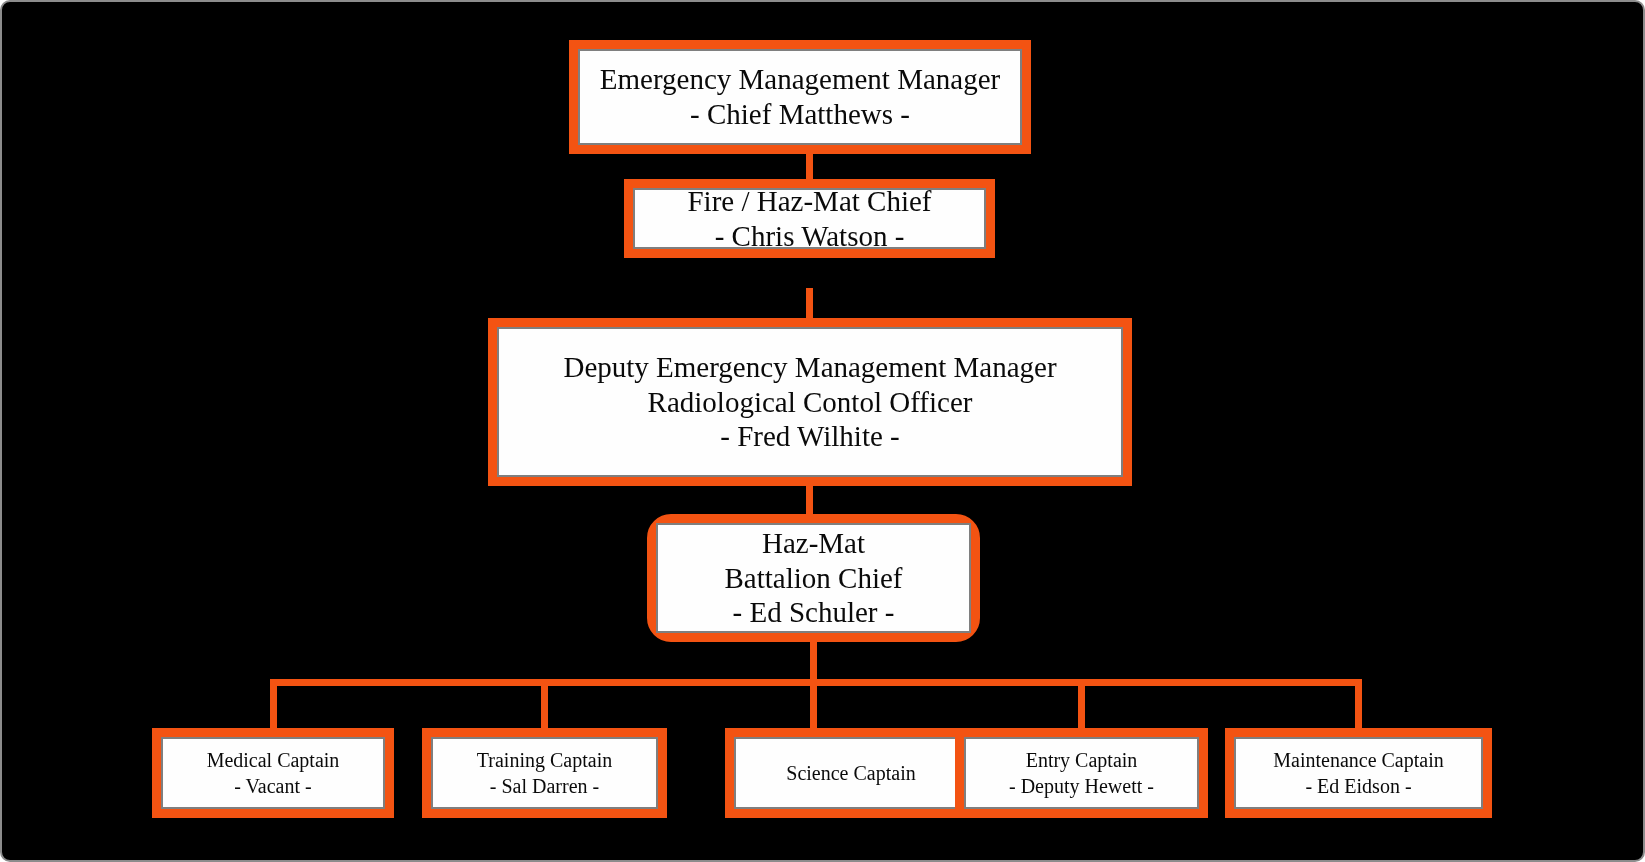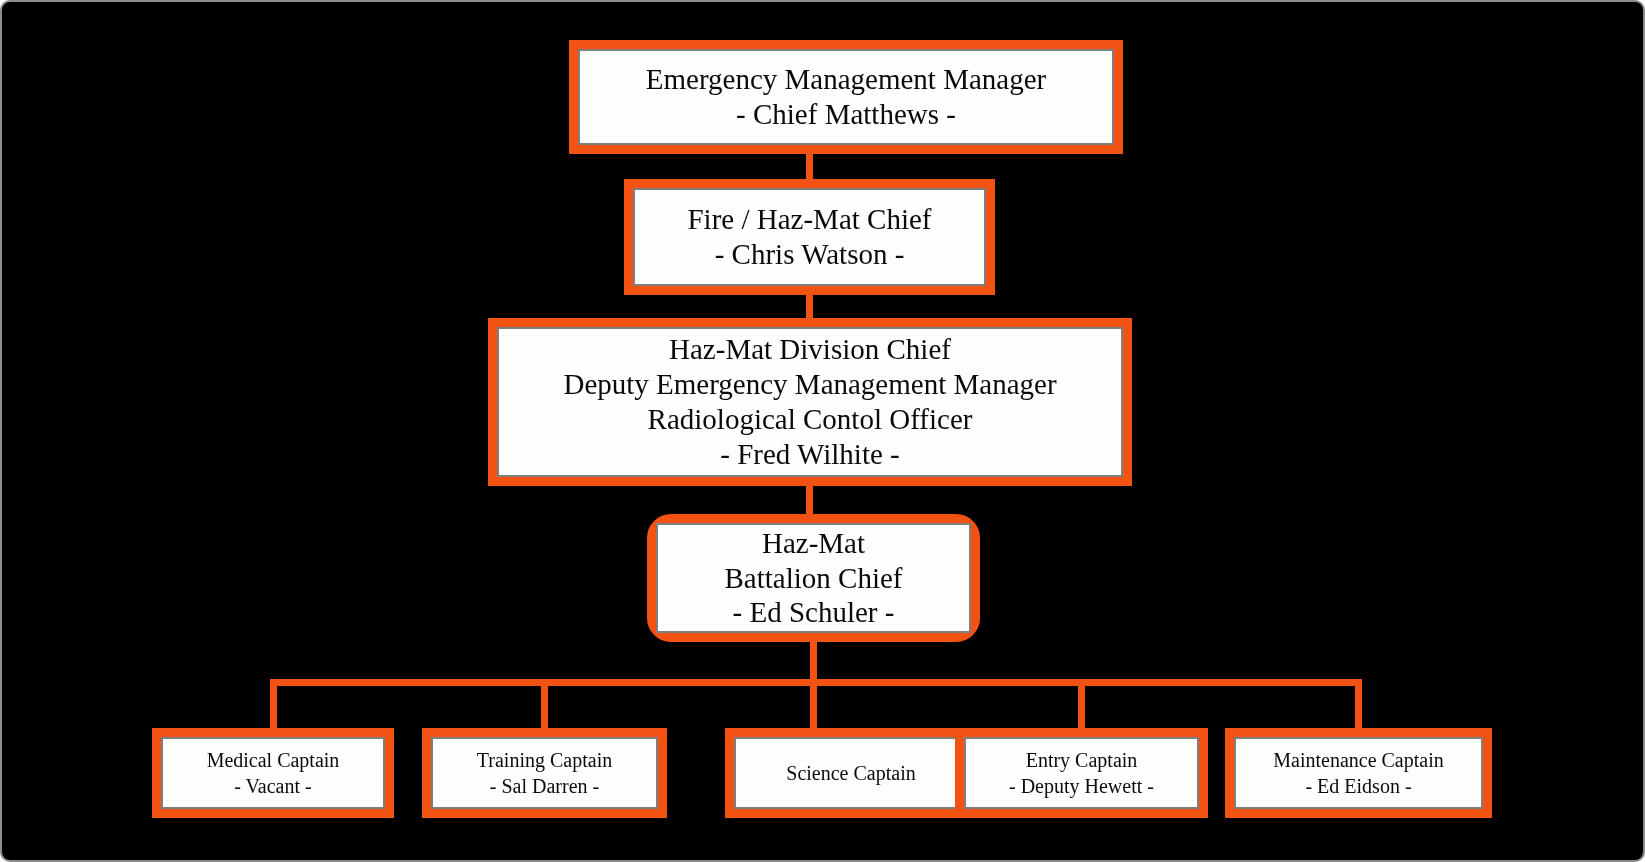--- a/index.html
+++ b/index.html
@@ -61,37 +61,36 @@
   <div class="conn v" style="left:804px;top:148px;height:34px;"></div>
   <div class="conn v" style="left:804px;top:286px;height:34px;"></div>
   <div class="conn v" style="left:804px;top:482px;height:34px;"></div>
   <div class="conn v" style="left:808px;top:638px;height:92px;"></div>
   <div class="conn h" style="left:268px;top:677px;width:1092px;"></div>
   <div class="conn v" style="left:268px;top:677px;height:53px;"></div>
   <div class="conn v" style="left:539px;top:677px;height:53px;"></div>
   <div class="conn v" style="left:1076px;top:677px;height:53px;"></div>
   <div class="conn v" style="left:1353px;top:677px;height:53px;"></div>
 
-  <div class="node" style="left:567px;top:38px;width:554px;height:114px;">
+  <div class="node" style="left:567px;top:38px;width:462px;height:114px;">
     <div class="node-inner">
       <div class="line">Emergency Management Manager</div>
       <div class="line">- Chief Matthews -</div>
     </div>
   </div>
 
-  <div class="node" style="left:622px;top:177px;width:371px;height:116px;">
+  <div class="node" style="left:622px;top:177px;width:371px;height:79px;">
     <div class="node-inner">
       <div class="line">Fire / Haz-Mat Chief</div>
       <div class="line">- Chris Watson -</div>
     </div>
   </div>
 
   <div class="node" style="left:486px;top:316px;width:644px;height:168px;">
     <div class="node-inner">
-      <div class="line">Haz-Mat Division Chief</div>
       <div class="line">Deputy Emergency Management Manager</div>
       <div class="line">Radiological Contol Officer</div>
       <div class="line">- Fred Wilhite -</div>
     </div>
   </div>
 
   <div class="node" style="left:645px;top:512px;width:333px;height:128px;border-radius:24px;">
     <div class="node-inner">
       <div class="line">Haz-Mat</div>
       <div class="line">Battalion Chief</div>

